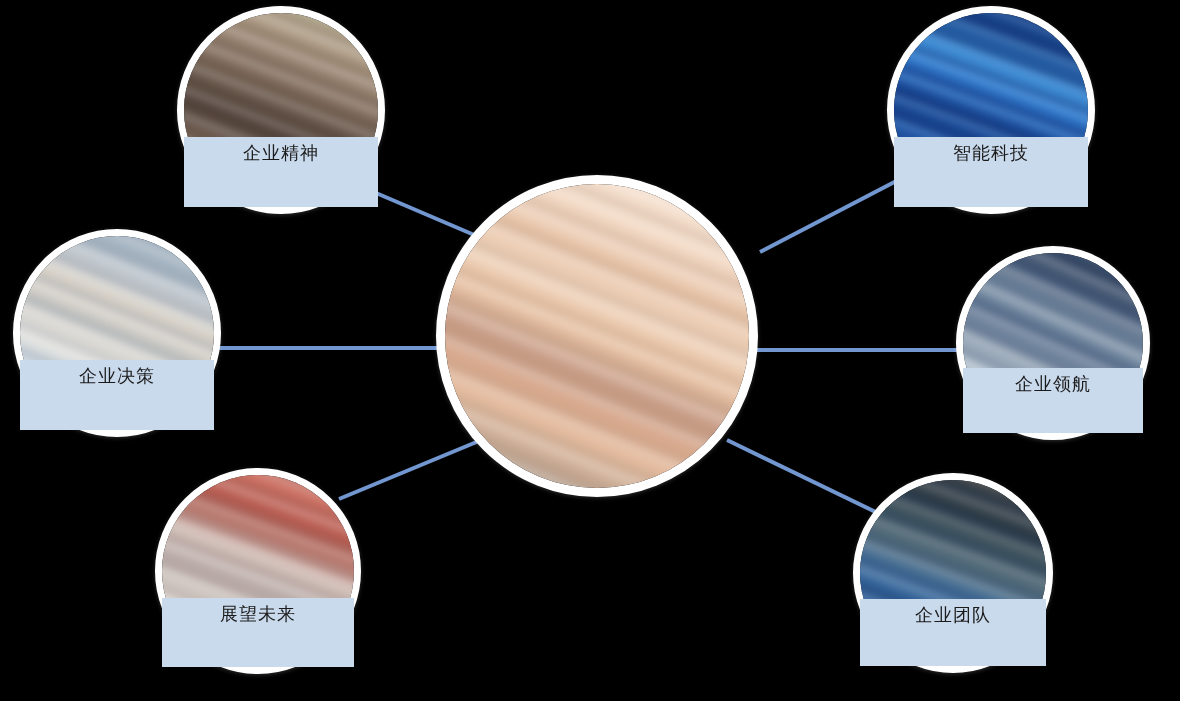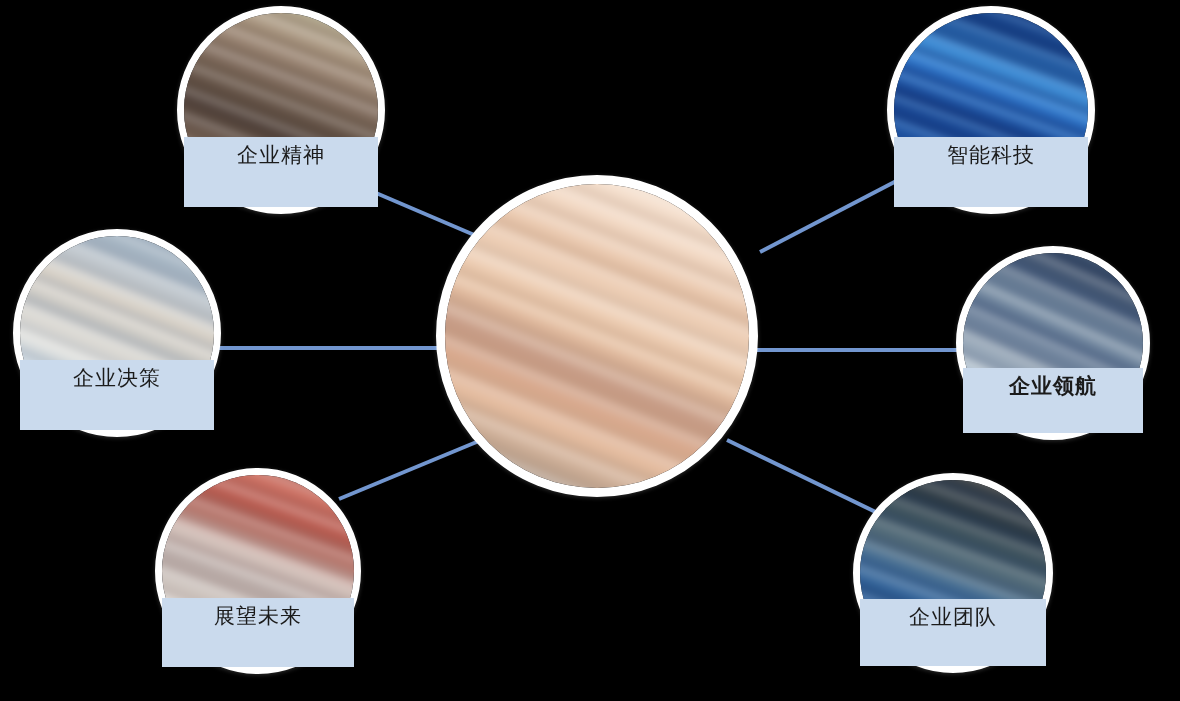--- a/index.html
+++ b/index.html
@@ -60,21 +60,21 @@
   .node-label {
     color: #1b1b1b;
     white-space: nowrap;
     letter-spacing: 1px;
     line-height: 1;
   }
 
   
   .sat { width: 208px; height: 208px; border: 7px solid #ffffff; }
   .sat .node-band { height: 36%; padding-top: 7px; }
-  .sat .node-label { font-size: 21px; }
+  .sat .node-label { font-size: 18px; }
 
   
   .hub { width: 323px; height: 323px; border: 9px solid #ffffff; }
 </style>
 </head>
 <body>
 
 <div id="stage" style="width: 1180px; height: 701px; background: rgb(0, 0, 0);">
 
   <svg id="connectors" viewBox="0 0 1180 701" xmlns="http://www.w3.org/2000/svg">
@@ -145,21 +145,21 @@
                #123a86 0%, #1e58b2 12%, #2f79cf 22%, #1c4e9c 33%,
                #16418c 44%, #2a6cc0 55%, #3f8fd8 64%, #1d5096 74%,
                #13397e 84%, #2a6bb8 93%, #1a4a94 100%);
              filter: blur(3px); transform: scale(1.15);"></div>
     </div>
     <div class="node-band" style="background: rgb(202, 218, 237);">
       <span class="node-label" style="color: rgb(27, 27, 27);">智能科技</span>
     </div>
   </div>
 
-  <div class="node sat" id="node-3" style="width: 194px; height: 194px; left: 956px; top: 246px; border-color: rgb(255, 255, 255); font-weight: bold;">
+  <div class="node sat" id="node-3" style="width: 194px; height: 194px; left: 956px; top: 246px; border-color: rgb(255, 255, 255);">
     <div class="node-inner">
       <div class="node-photo" style="background:
              repeating-linear-gradient(24deg,
                rgba(255,255,255,0.00) 0px, rgba(255,255,255,0.25) 7px,
                rgba(40,60,100,0.26) 14px, rgba(255,255,255,0.00) 22px),
              linear-gradient(24deg,
                #1668d8 0%, #3f87e3 10%, #7ba7d6 20%, #b6c4cf 30%,
                #8d9eb0 40%, #5d7390 50%, #7f94a8 60%, #4a5f7c 70%,
                #32445f 80%, #536a86 90%, #24364f 100%);
              filter: blur(3px); transform: scale(1.15);"></div>

